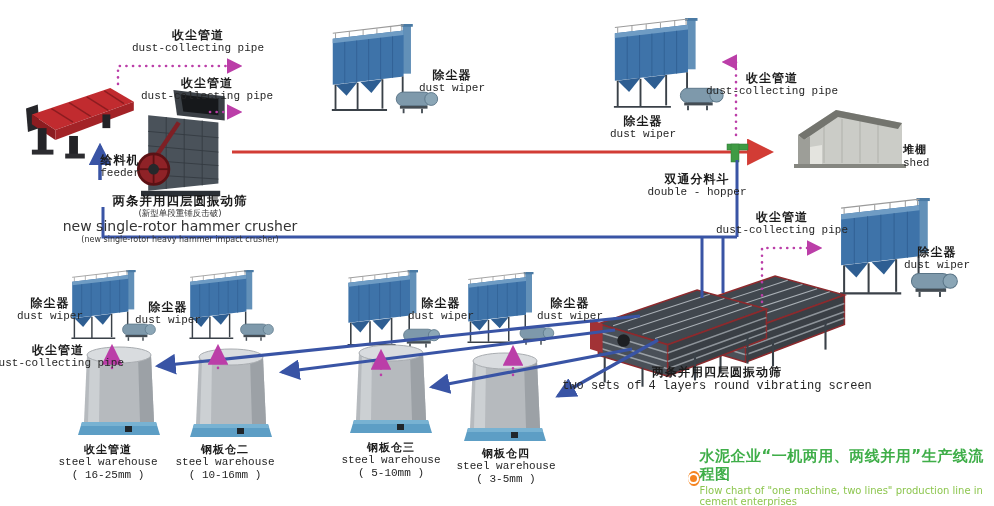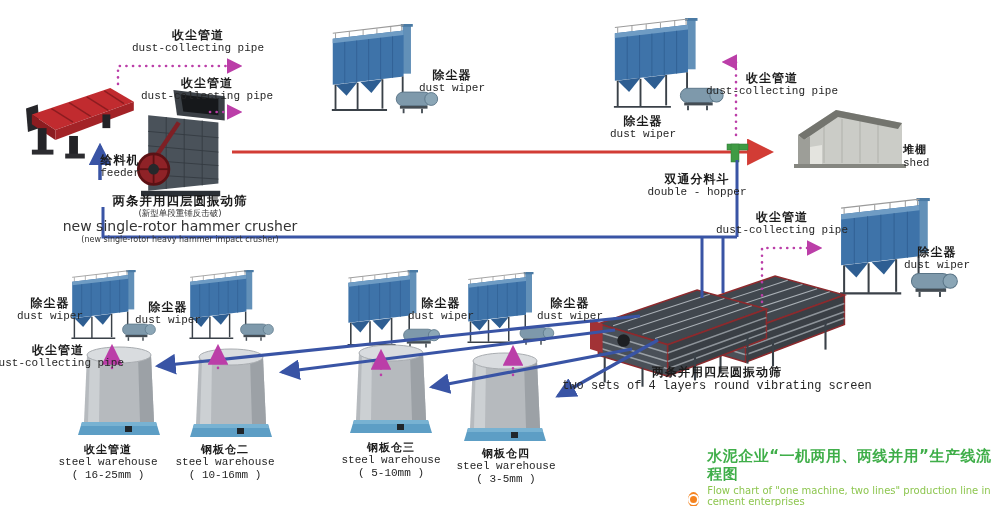--- a/index.html
+++ b/index.html
@@ -9,21 +9,21 @@
   }
   svg{position:absolute;left:0;top:0;}
   .lbl{position:absolute;transform:translateX(-50%);text-align:center;white-space:nowrap;z-index:5;line-height:1.2;}
   .lbl-left{position:absolute;text-align:left;white-space:nowrap;z-index:5;line-height:1.25;}
   .zh{font-weight:bold;font-size:12px;color:#1c1c1c;letter-spacing:1px;font-family:"DejaVu Sans","Liberation Sans",sans-serif;}
   .zh-sm{font-weight:bold;font-size:11px;color:#1c1c1c;letter-spacing:1px;}
   .en{font-size:11px;color:#262626;font-family:Liberation Mono, monospace;}
   .sub-zh{font-size:8.5px;color:#333;font-weight:normal;}
   .sub-en{font-size:14px;color:#333;}
   .sub-en2{font-size:8px;color:#333;}
-  .legend{position:absolute;display:flex;align-items:flex-end;gap:8px;z-index:6;}
+  .legend{position:absolute;display:flex;align-items:center;z-index:6;}
   .legend-bullet{width:15px;height:15px;border-radius:50%;background:#f5831f;display:flex;align-items:center;justify-content:center;margin-top:3px;}
   .legend-bullet .inner{width:7px;height:7px;border:2px solid #ffffff;border-radius:50%;background:#f5831f;}
   .legend-title{font-size:15px;font-weight:bold;color:#3fae49;letter-spacing:0.5px;line-height:1.2;}
   .legend-sub{font-size:10px;color:#8dc64f;margin-top:2px;}
 </style>
 </head>
 <body>
 
 <div class="canvas">
 

